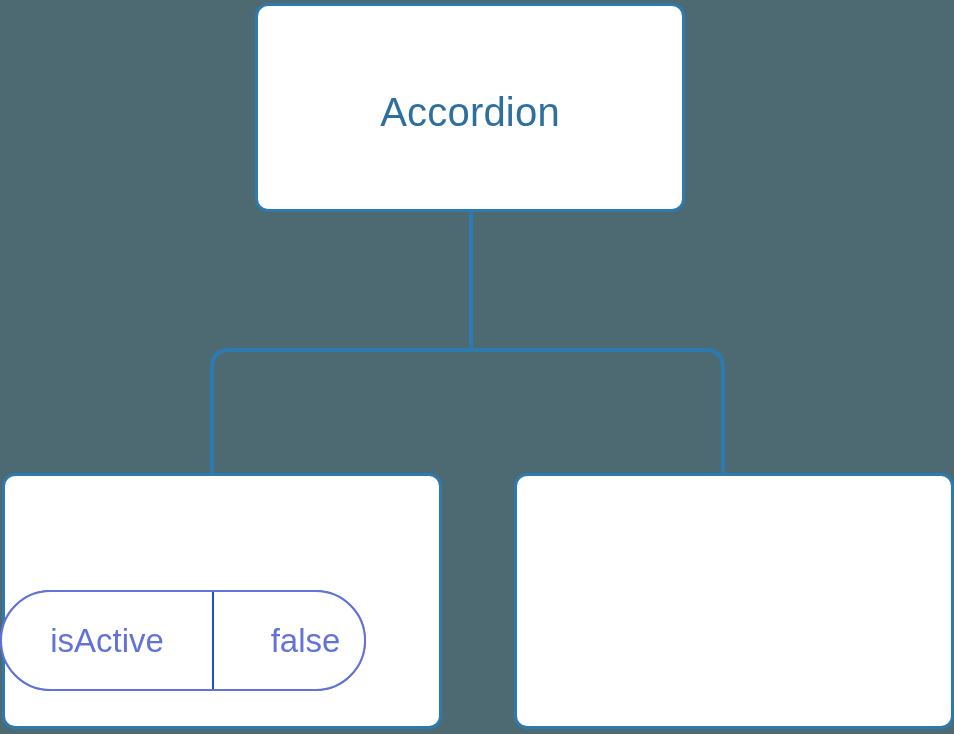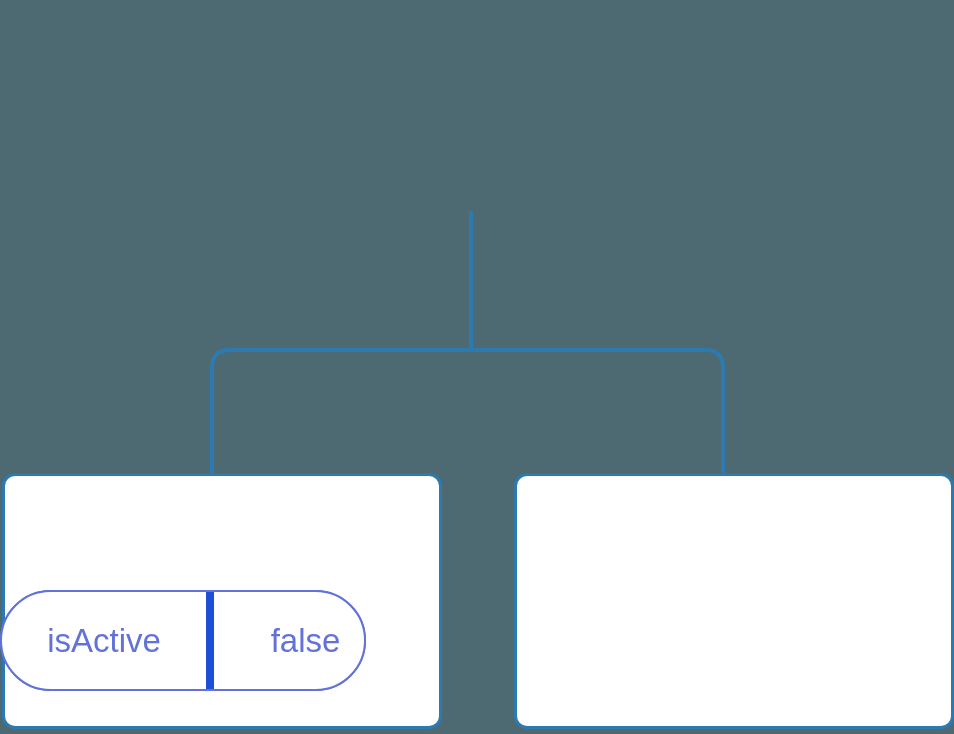--- a/index.html
+++ b/index.html
@@ -71,38 +71,41 @@
   .pill-key, .pill-val {
     display: flex;
     align-items: center;
     justify-content: center;
     color: #6272d8;
     font-size: 33px;
     white-space: nowrap;
   }
   .pill-key {
     width: 212px;
-    border-right: 8px solid #1d4ed8;
+    border-right: 2px solid #1d4ed8;
     box-sizing: border-box;
   }
   .pill-val {
     flex: 1;
     padding-left: 33px;
   }
 </style>
 </head>
 <body>
 
 <div id="canvas">
 
   <svg class="edges" viewBox="0 0 954 734" width="954" height="734" xmlns="http://www.w3.org/2000/svg">
     <path d="M 471 211 L 471 350" fill="none" stroke="#2d7ab0" stroke-width="4"></path>
     <path d="M 212 473 L 212 368 Q 212 350 230 350 L 705 350 Q 723 350 723 368 L 723 473" fill="none" stroke="#2d7ab0" stroke-width="4" stroke-linecap="butt"></path>
   </svg>
 
+  <div class="node" id="node-accordion">
+    <div class="node-title">Accordion</div>
+  </div>
 
   <div class="node node-panel" id="node-panel-left">
     
   </div>
   <div class="state-pill" style="z-index:5">
     <div class="pill-key">isActive</div>
     <div class="pill-val">false</div>
   </div>
 
   <div class="node node-panel" id="node-panel-right">

